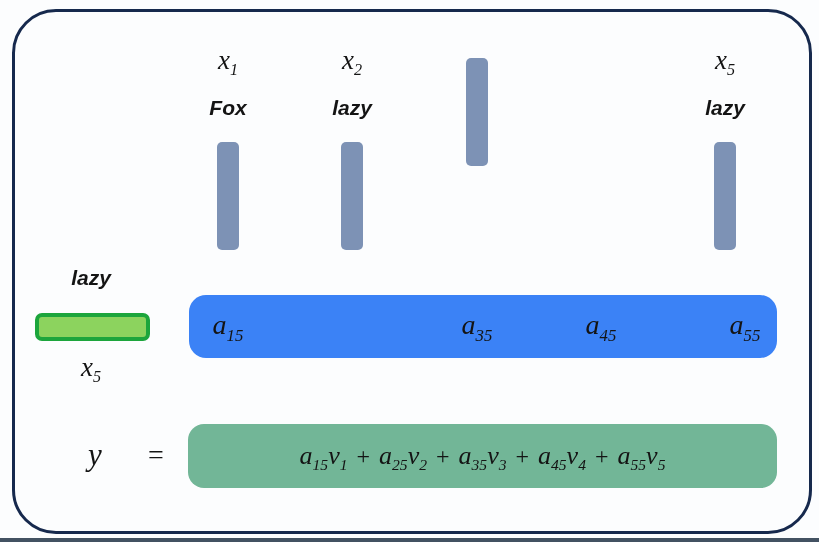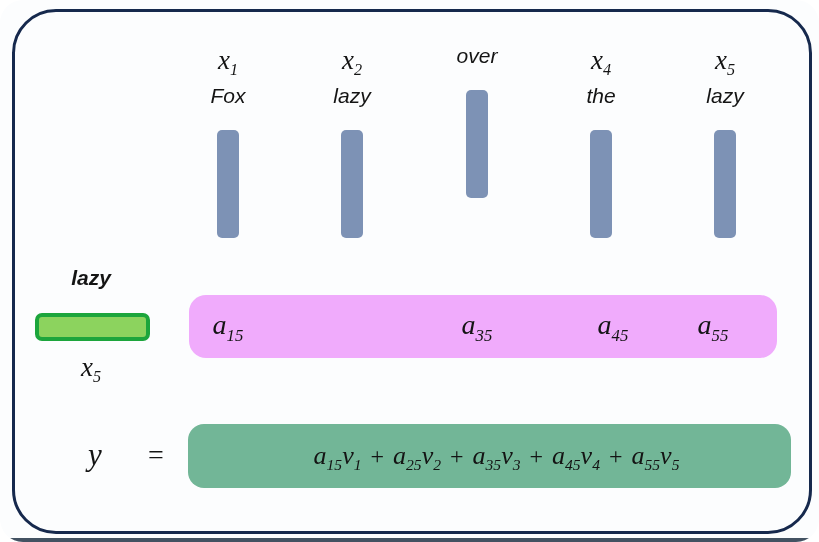--- a/index.html
+++ b/index.html
@@ -4,21 +4,20 @@
 <style>
   html, body { margin: 0; padding: 0; }
   .canvas {
     position: relative;
     width: 819px;
     height: 542px;
     background: #fcfdfe;
     overflow: hidden;
     font-family: "Liberation Serif", serif;
     color: #141414;
-    border-radius: 23px;
   }
   .frame {
     position: absolute;
     left: 12px; top: 9px;
     width: 800px; height: 525px;
     box-sizing: border-box;
     border: 3px solid #16294d;
     border-radius: 44px;
     background: transparent;
   }
@@ -30,25 +29,25 @@
     height: 212px;
     text-align: center;
   }
   .xlabel {
     height: 40px;
     font-style: italic;
     font-size: 27px;
     line-height: 40px;
   }
   .word {
-    margin-top: 0;
+    margin-top: 12px;
     height: 32px;
     font-family: "Liberation Sans", sans-serif;
     font-style: italic;
-    font-weight: 400;
+    font-weight: 700;
     font-size: 21px;
     line-height: 32px;
   }
   .vbar {
     width: 22px;
     height: 108px;
     margin: 18px auto 0;
     background: #7d92b5;
     border-radius: 5px;
   }
@@ -84,21 +83,21 @@
     text-align: center;
     font-style: italic;
     font-size: 27px;
     line-height: 38px;
   }
   
   .weights-box {
     position: absolute;
     left: 189px; top: 295px;
     width: 588px; height: 63px;
-    background: #f0abfc;
+    background: #3b82f6;
     border-radius: 17px;
   }
   .weight {
     position: absolute;
     top: 0;
     width: 80px;
     height: 63px;
     line-height: 60px;
     text-align: center;
     font-style: italic;
@@ -126,21 +125,20 @@
     position: absolute;
     left: 188px; top: 424px;
     width: 589px; height: 64px;
     background: #72b697;
     border-radius: 16px;
     display: flex;
     align-items: center;
     justify-content: center;
     font-style: italic;
     font-size: 26px;
-    padding-left: 14px;
   }
   .term { white-space: nowrap; }
   .plus {
     font-style: normal;
     margin: 0 9px;
     font-size: 24px;
   }
   
   .bottom-strip {
     position: absolute;
@@ -161,43 +159,37 @@
     <div class="xlabel"><span>x</span><sub>1</sub></div>
     <div class="word">Fox</div>
     <div class="vbar"></div>
   </div>
   <div class="col" style="left:297px">
     <div class="xlabel"><span>x</span><sub>2</sub></div>
     <div class="word">lazy</div>
     <div class="vbar"></div>
   </div>
   <div class="col" style="left:422px">
-    <div class="word">over</div>
-    <div class="vbar"></div>
-  </div>
-  <div class="col" style="left:546px">
-    <div class="xlabel"><span>x</span><sub>4</sub></div>
-    <div class="word">the</div>
     <div class="vbar"></div>
   </div>
   <div class="col" style="left:670px">
     <div class="xlabel"><span>x</span><sub>5</sub></div>
     <div class="word">lazy</div>
     <div class="vbar"></div>
   </div>
 
   <div class="query-word">lazy</div>
   <div class="query-bar"></div>
   <div class="query-x"><span>x</span><sub>5</sub></div>
 
   <div class="weights-box">
     <span class="weight" style="left:-1px"><span>a</span><sub>15</sub></span>
     <span class="weight" style="left:248px"><span>a</span><sub>35</sub></span>
-    <span class="weight" style="left:384px"><span>a</span><sub>45</sub></span>
-    <span class="weight" style="left:484px"><span>a</span><sub>55</sub></span>
+    <span class="weight" style="left:372px"><span>a</span><sub>45</sub></span>
+    <span class="weight" style="left:516px"><span>a</span><sub>55</sub></span>
   </div>
 
   <div class="eq-lhs">y</div>
   <div class="eq-equals">=</div>
   <div class="output-box">
     <span class="term"><span>a</span><sub>15</sub><span>v</span><sub>1</sub></span>
     <span class="plus">+</span>
     <span class="term"><span>a</span><sub>25</sub><span>v</span><sub>2</sub></span>
     <span class="plus">+</span>
     <span class="term"><span>a</span><sub>35</sub><span>v</span><sub>3</sub></span>

